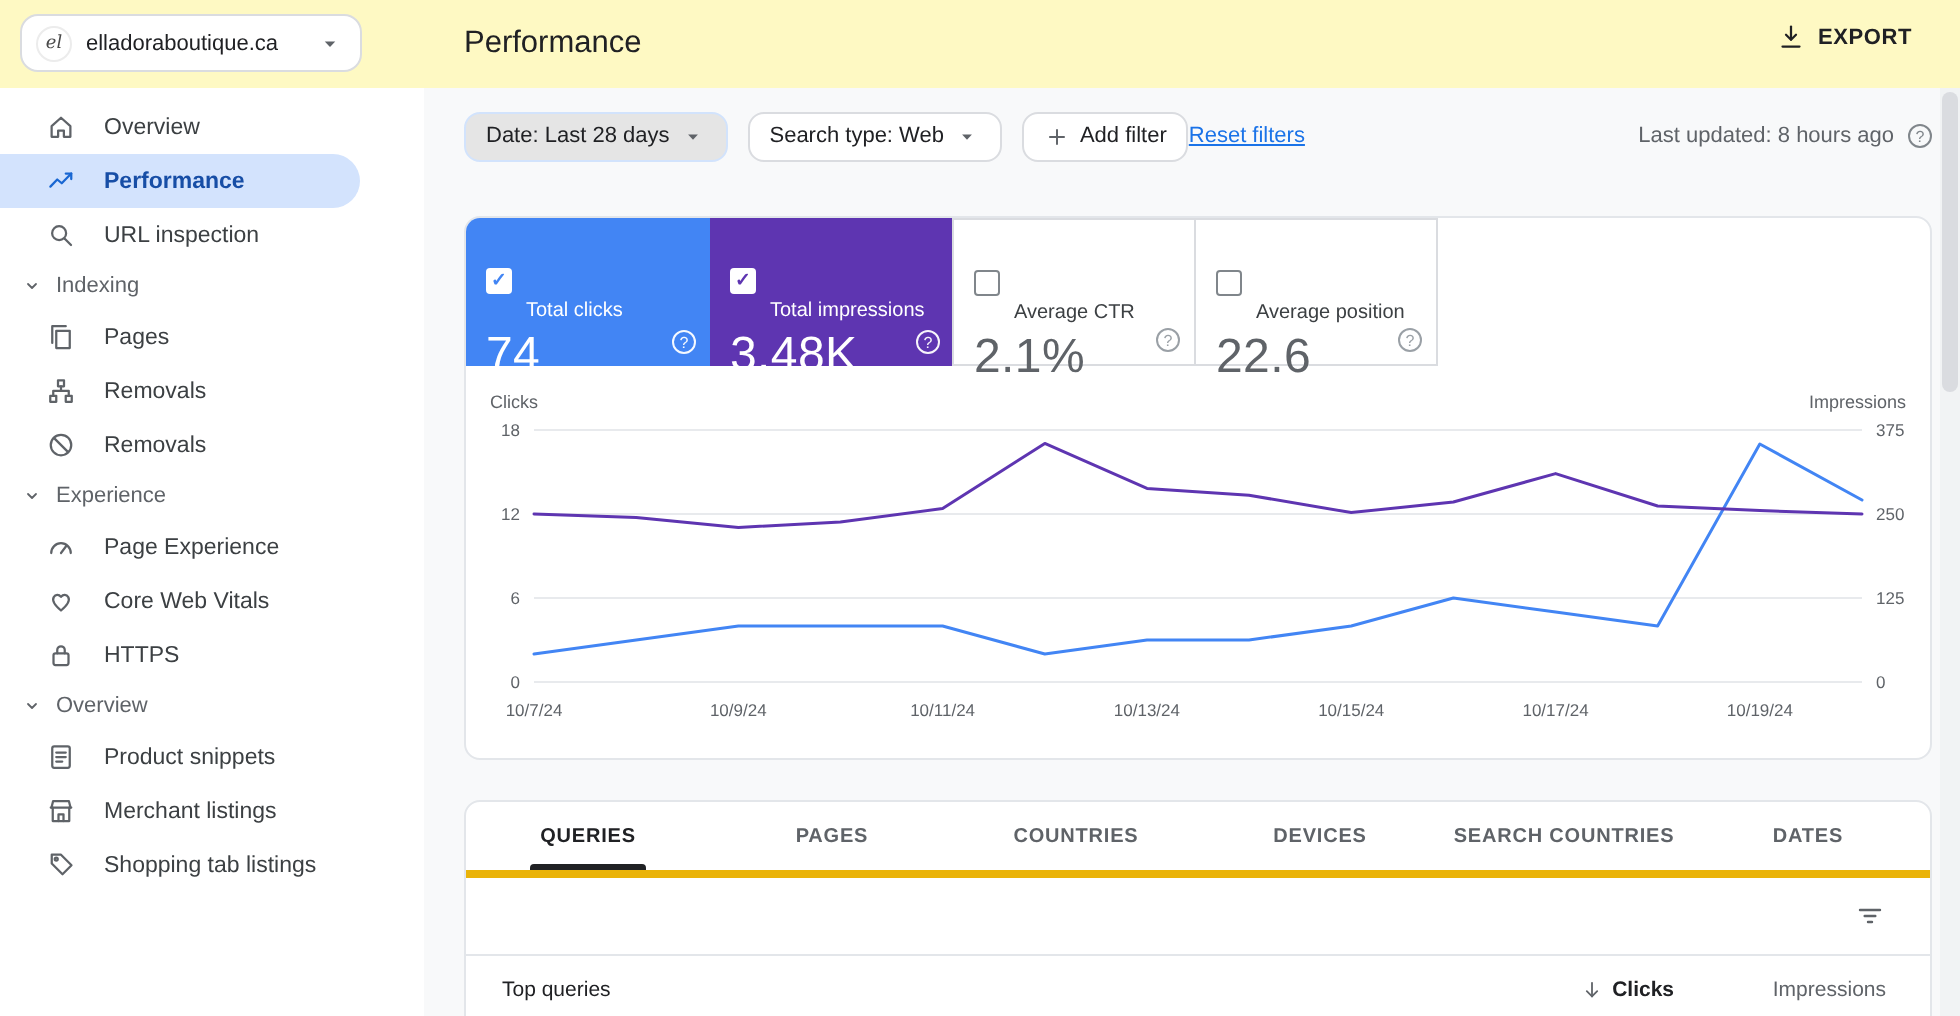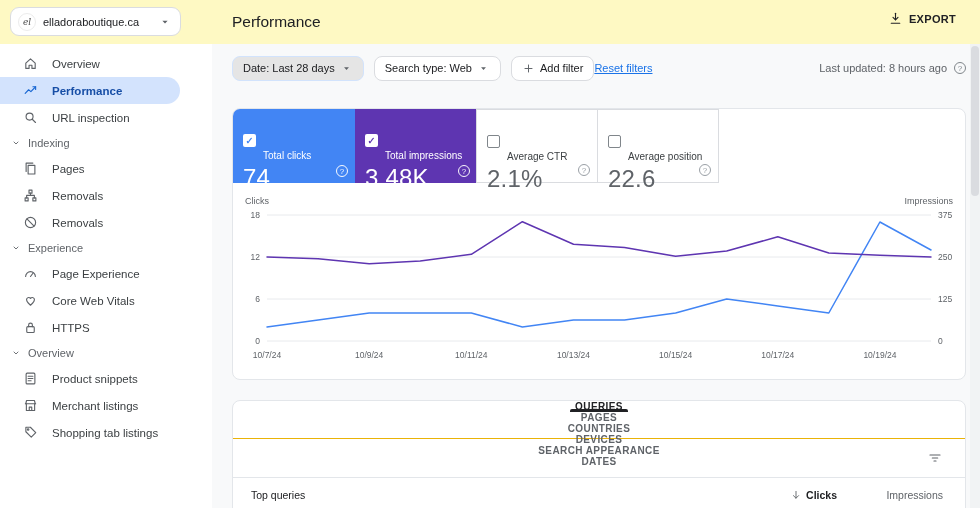--- a/index.html
+++ b/index.html
@@ -55,21 +55,21 @@
   .help-circle::after { content:"?"; }
   .tile .help-circle { position:absolute; right:7px; bottom:6px; }
   .colored .help-circle { color:rgba(255,255,255,.95); }
   .plain .help-circle { color:#9aa0a6; }
   .help-circle.gray { color:#80868b; }
 
   
   .chart { margin:12px 0 0 12px; display:block; overflow:visible; font-family:inherit; }
 
   
-  .tab-bar { display:flex; height:38px; border-bottom:1px solid #eab308;flex-direction:column; }
+  .tab-bar { display:flex; height:38px; border-bottom:4px solid #eab308; }
   .tab { flex:1; display:flex; align-items:center; justify-content:center; position:relative; font-size:10px; font-weight:bold; letter-spacing:.4px; color:#5f6368; cursor:pointer; white-space:nowrap; }
   .tab.active { color:#202124; }
   .tab.active::after { content:""; position:absolute; left:50%; bottom:0; transform:translateX(-50%); width:58px; height:3px; background:#202124; border-radius:2px 2px 0 0; }
   .filter-bar { height:39px; display:flex; align-items:center; justify-content:flex-end; padding-right:22px; border-bottom:1px solid #e3e6ea; color:#5f6368; }
   .filter-bar .ic { cursor:pointer; }
   .table-head { height:34px; display:flex; align-items:center; padding:0 22px 0 18px; font-size:10.5px; color:#5f6368; }
   .th-dim { flex:1; color:#202124; }
   .th-clicks { width:110px; display:flex; justify-content:flex-end; align-items:center; gap:4px; color:#202124; font-weight:bold; }
   .th-clicks .ic { color:#5f6368; }
   .th-impr { width:106px; text-align:right; }
@@ -320,21 +320,21 @@
         <div class="tab">
           <span>PAGES</span>
         </div>
         <div class="tab">
           <span>COUNTRIES</span>
         </div>
         <div class="tab">
           <span>DEVICES</span>
         </div>
         <div class="tab">
-          <span>SEARCH APPEARANCE</span>
+          <span>SEARCH COUNTRIES</span>
         </div>
         <div class="tab">
           <span>DATES</span>
         </div>
       </div>
     <div class="filter-bar">
       <span class="ic">
           <svg viewBox="0 0 24 24" width="16" height="16" fill="none" stroke="currentColor" stroke-width="1.8" stroke-linecap="round" stroke-linejoin="round">
             <path d="M4.5 7.5h15M8 12h8M10.5 16.5h3"></path>
           </svg>

